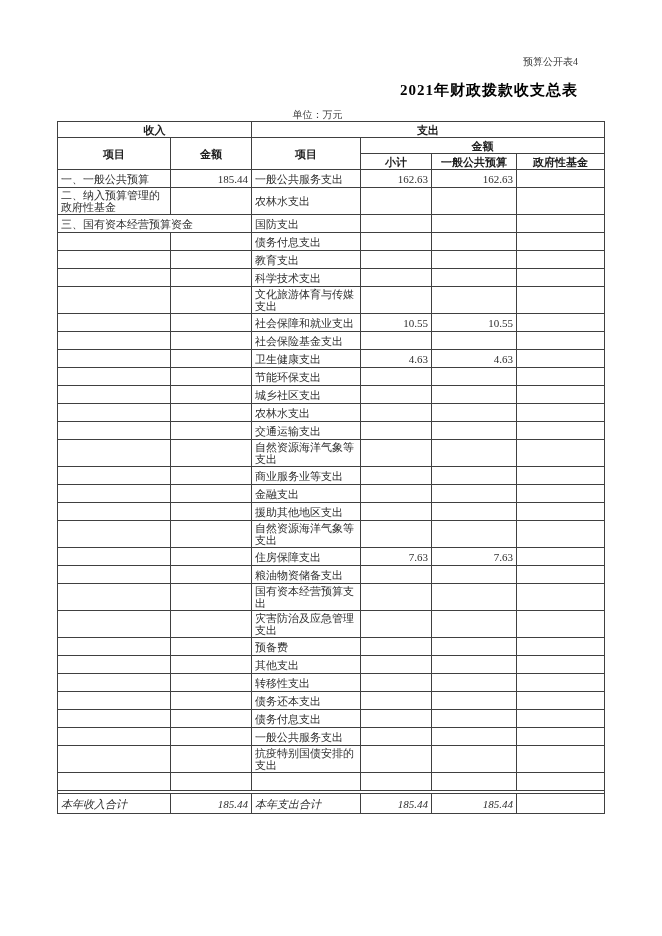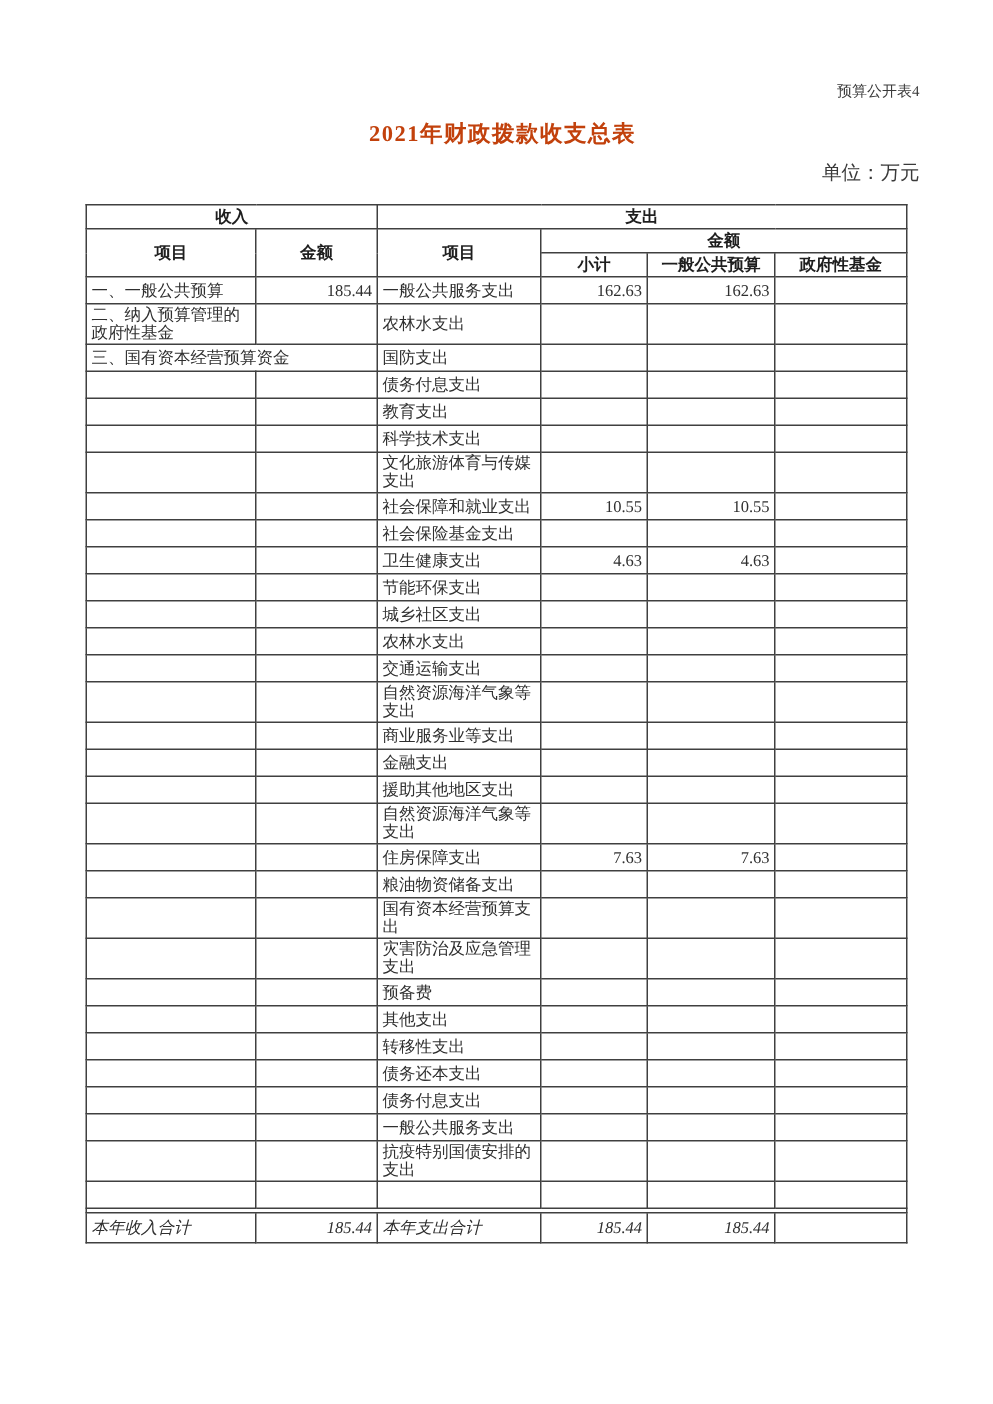--- a/index.html
+++ b/index.html
@@ -8,44 +8,44 @@
     background: #ffffff;
     font-family: "Liberation Serif", "DejaVu Serif", serif;
     color: #2f2f2f;
   }
   .page {
     position: relative;
     width: 662px;
     height: 936px;
     background: #ffffff;
     box-sizing: border-box;
-    padding: 56px 49px 0 57px;
+    padding: 56px 84px 0 57px;
     overflow: hidden;
   }
   .doc-label {
     text-align: right;
     font-size: 10px;
     line-height: 11px;
     color: #3a3a3a;
   }
   .title {
-    text-align: center;
+    text-align: right;
     font-size: 15px;
     line-height: 16px;
     font-weight: bold;
     letter-spacing: 1px;
     margin-top: 15px;
-    color: #c2410c;
+    color: #000000;
   }
   .unit-label {
-    text-align: right;
-    font-size: 13px;
+    text-align: center;
+    font-size: 10px;
     line-height: 11px;
     margin-top: 11px;
-    margin-bottom: 16px;
+    margin-bottom: 1px;
     color: #3a3a3a;
   }
   table.budget {
     width: 547px;
     border-collapse: collapse;
     table-layout: fixed;
     border-radius: 28px;
   }
   table.budget th,
   table.budget td {

